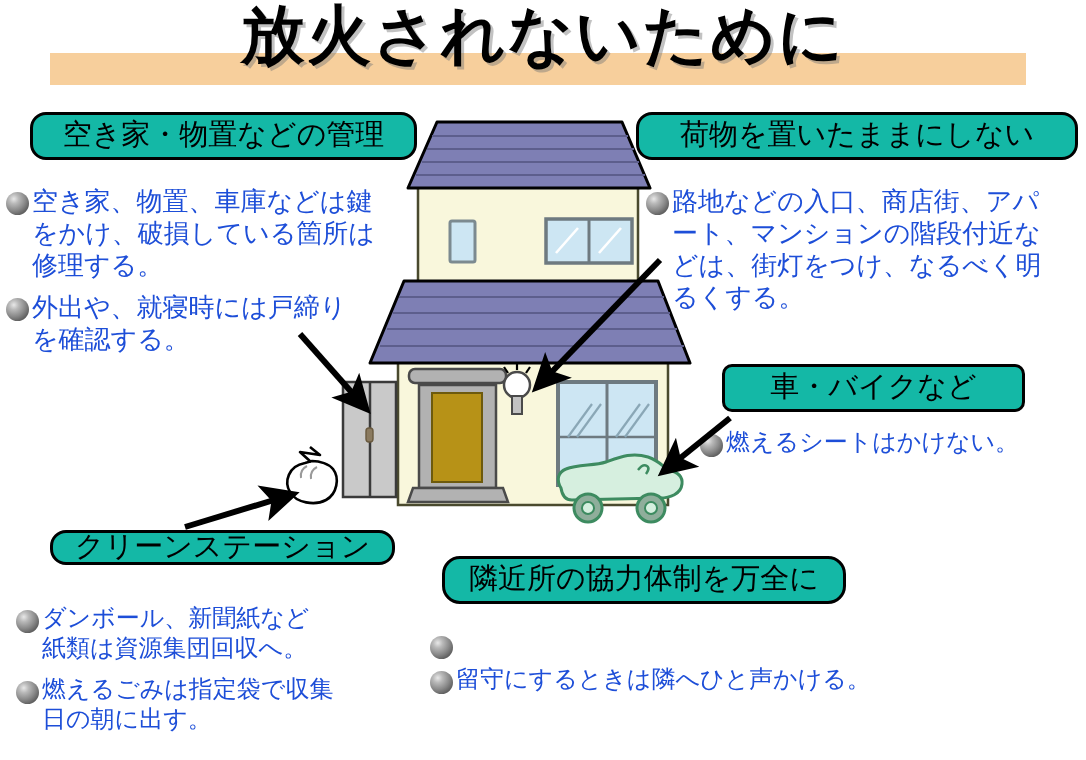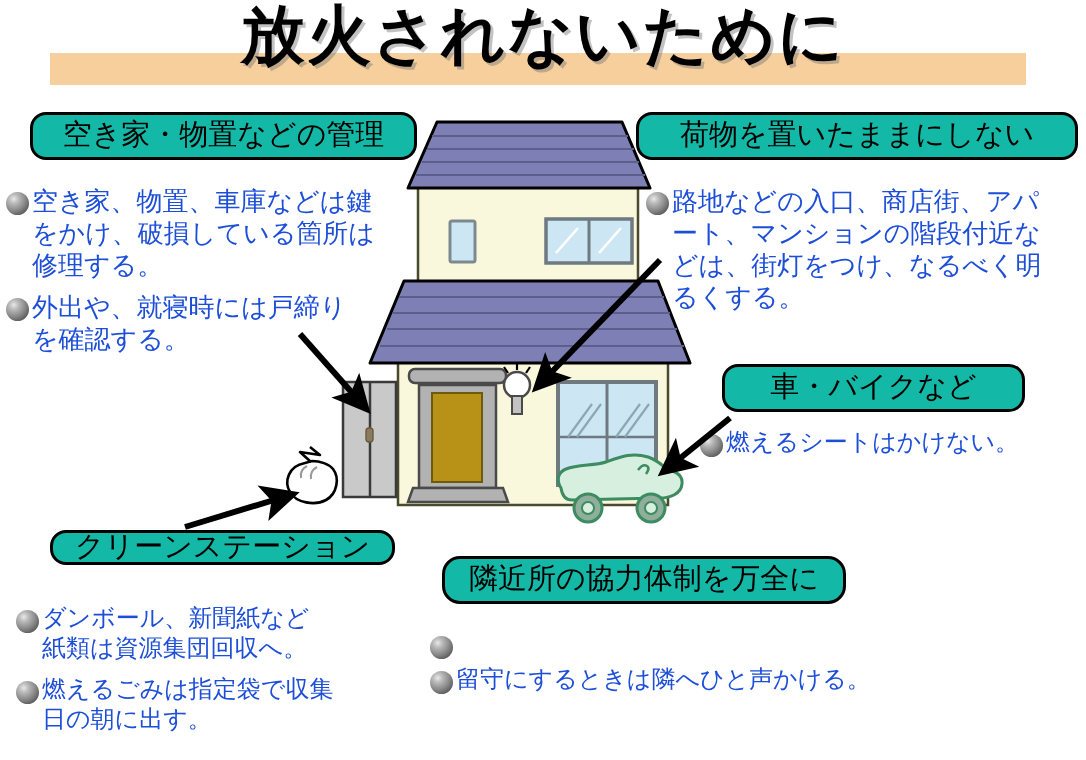--- a/index.html
+++ b/index.html
@@ -244,21 +244,21 @@
 <div class="bullets" style="left:646px; top:186px; width:436px;">
   <div class="bullet-row">
     <div class="dot"></div>
     <div class="btext">路地などの入口、商店街、アパ
 ート、マンションの階段付近な
 どは、街灯をつけ、なるべく明
 るくする。</div>
   </div>
 </div>
 
-<div class="pill" style="left:722px; top:364px; width:303px; height:48px;">
+<div class="pill" style="left:722px; top:364px; width:303px; height:48px;border-radius:10px;">
   <span>車・バイクなど</span>
 </div>
 <div class="bullets" style="left:700px; top:428px; width:386px;">
   <div class="bullet-row">
     <div class="dot"></div>
     <div class="btext small">燃えるシートはかけない。</div>
   </div>
 </div>
 
 <div class="pill" style="left:50px; top:530px; width:345px; height:35px;">

